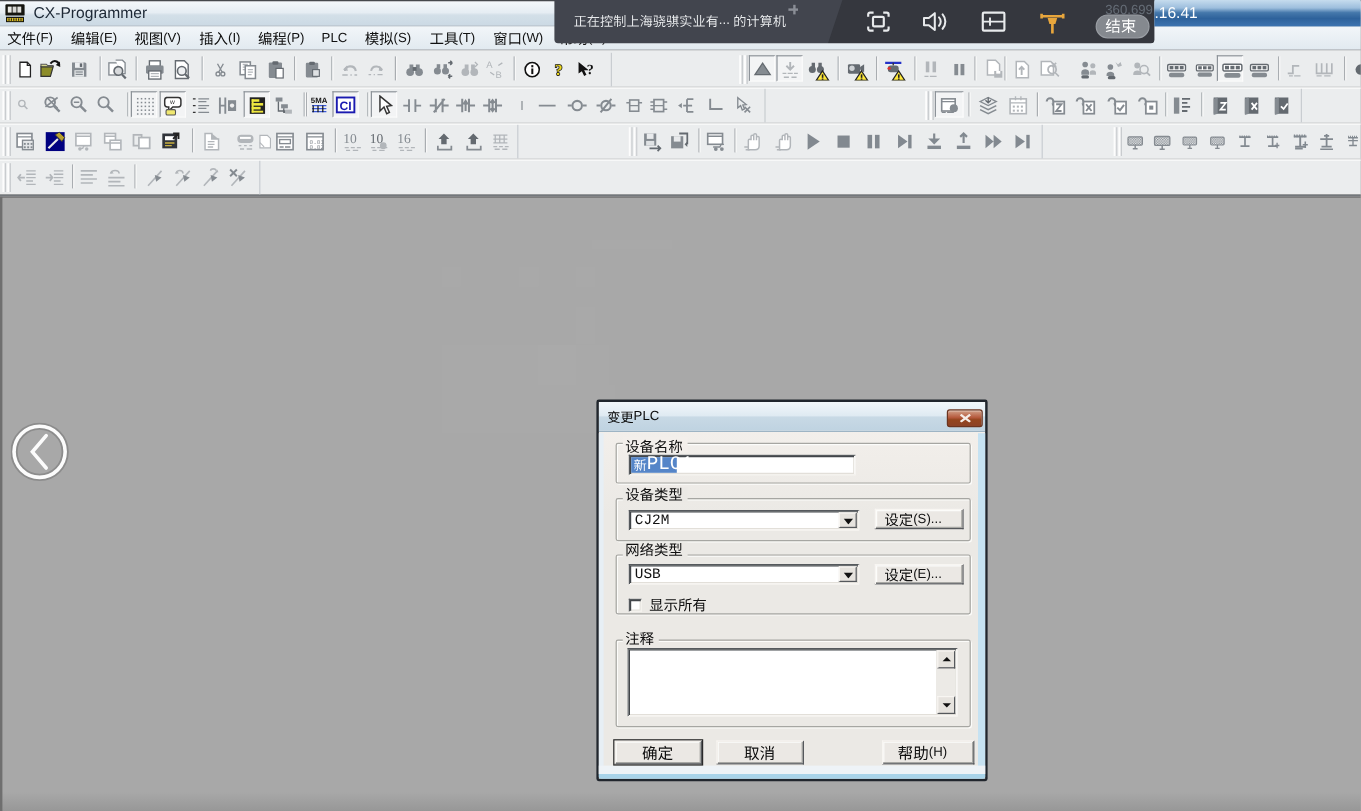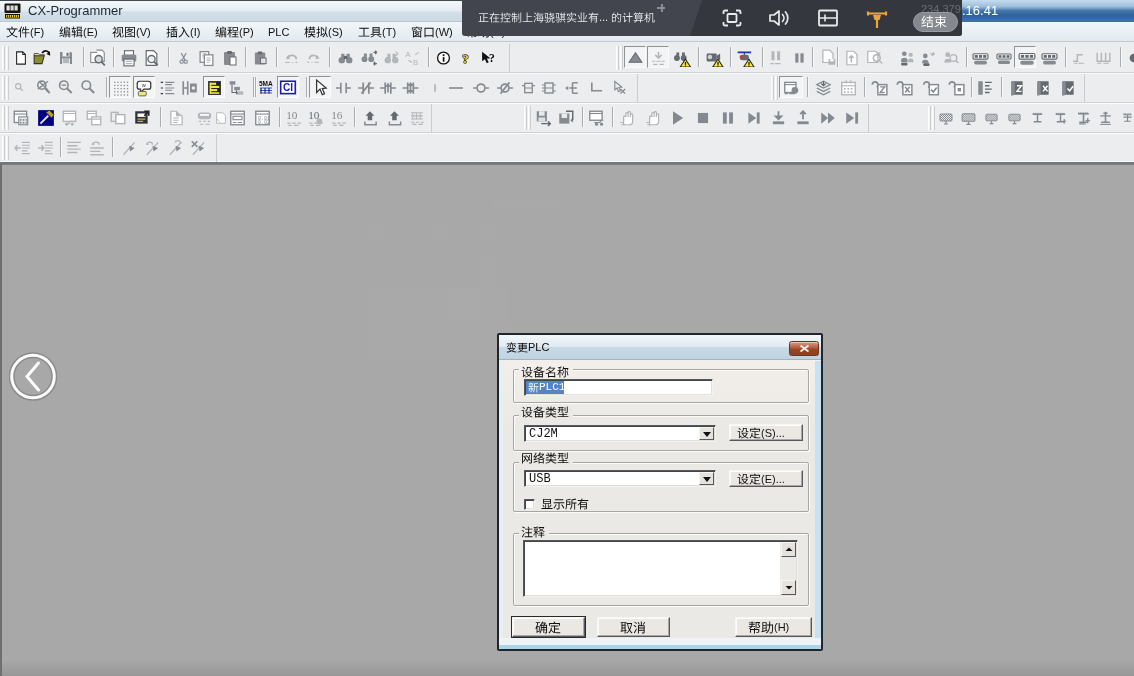--- a/index.html
+++ b/index.html
@@ -1086,21 +1086,21 @@
     </svg>
     <svg class="ic" style="left:817px;top:8px;width:22px;height:20px" viewBox="0 0 22 20">
       <rect x="2" y="2.5" width="18" height="15" rx="1" fill="none" stroke="#e8eaec" stroke-width="1.8"></rect>
       <path d="M2 10h18M8 6.5v7" stroke="#e8eaec" stroke-width="1.6"></path>
     </svg>
     <svg class="ic" style="left:864px;top:6px;width:26px;height:26px" viewBox="0 0 26 26">
       <path d="M4 7.5h18M4 5.5v4M22 5.5v4" stroke="#e8a63c" stroke-width="2.2"></path>
       <path d="M9 9h8l-1.5 5h-5z" fill="#e8a63c"></path>
       <path d="M13 14v8" stroke="#e8a63c" stroke-width="2.2"></path>
     </svg>
-    <div class="tx" style="left:921px;top:4px;"><span style="font-size:11px;line-height:11px;color:rgba(190,205,220,.35)">234.379</span></div>
+    <div class="tx" style="left:921px;top:4px;"><span style="font-size:11px;line-height:11px;color:rgba(190,205,220,.35)">360.699</span></div>
     <div style="left:913px;top:12px;width:45px;height:20px;background:#85898f;border-radius:10px;border:1px solid #9a9ea4"></div>
     <div class="tx" style="left:921px;top:15px;color:#fff"><svg class="cg" style="width:13px;height:13px">
         <use href="#u7ed3" xlink:href="#u7ed3"></use>
       </svg><svg class="cg" style="width:13px;height:13px">
         <use href="#u675f" xlink:href="#u675f"></use>
       </svg></div>
     <div style="left:962px;top:0;width:172px;height:22px;background:linear-gradient(#c6dcee 0%,#9dbedd 30%,#4578ab 48%,#2e629b 70%,#3d74b0 100%)"></div>
     <div class="tx" style="left:962px;top:4px;"><span style="font-size:13px;line-height:14px;color:#fff">.16.41</span></div>
     <div style="left:497px;top:333px;width:326px;height:318px;background:linear-gradient(#f5f1ed,#ebe9e5 30%,#ebe9e5);border:2px solid #21262d;border-radius:2px"></div>
     <div style="left:499px;top:335px;width:322px;height:25px;background:linear-gradient(#f2f7fa,#dfeaf2 48%,#c8d9e5 52%,#bfd3e1);border-radius:2px 2px 0 0;border-bottom:1px solid #9eb4c4"></div>
@@ -1123,21 +1123,21 @@
         <use href="#u5907" xlink:href="#u5907"></use>
       </svg><svg class="cg" style="width:12px;height:12px">
         <use href="#u540d" xlink:href="#u540d"></use>
       </svg><svg class="cg" style="width:12px;height:12px">
         <use href="#u79f0" xlink:href="#u79f0"></use>
       </svg></div>
     <div style="left:524px;top:379px;width:189px;height:17px;background:#fff;border:1px solid;border-color:#55595d #f4f2ee #f4f2ee #55595d;box-shadow:inset 1px 1px 0 #42464a,inset -1px -1px 0 #e2dfd9"></div>
     <div style="left:526px;top:381px;width:38px;height:13px;background:#5585c8"></div>
     <div class="tx" style="left:528px;top:382px;color:#fff"><svg class="cg" style="width:11px;height:11px">
         <use href="#u65b0" xlink:href="#u65b0"></use>
-      </svg><span style="font-family:'Liberation Mono';font-size:11px;line-height:11px">PLC1</span></div>
+      </svg><span style="font-family:'Liberation Mono';font-size:16px;line-height:11px">PLC1</span></div>
     <div style="left:513px;top:415px;width:296px;height:36px;border:1px solid #a6a6a2;border-radius:2px;box-shadow:inset 1px 1px 0 #fcfcfa,1px 1px 0 #fcfcfa"></div>
     <div style="left:519px;top:406px;width:54px;height:13px;background:#ebe9e5"></div>
     <div class="tx" style="left:521px;top:406px;color:#111"><svg class="cg" style="width:12px;height:12px">
         <use href="#u8bbe" xlink:href="#u8bbe"></use>
       </svg><svg class="cg" style="width:12px;height:12px">
         <use href="#u5907" xlink:href="#u5907"></use>
       </svg><svg class="cg" style="width:12px;height:12px">
         <use href="#u7c7b" xlink:href="#u7c7b"></use>
       </svg><svg class="cg" style="width:12px;height:12px">
         <use href="#u578b" xlink:href="#u578b"></use>

